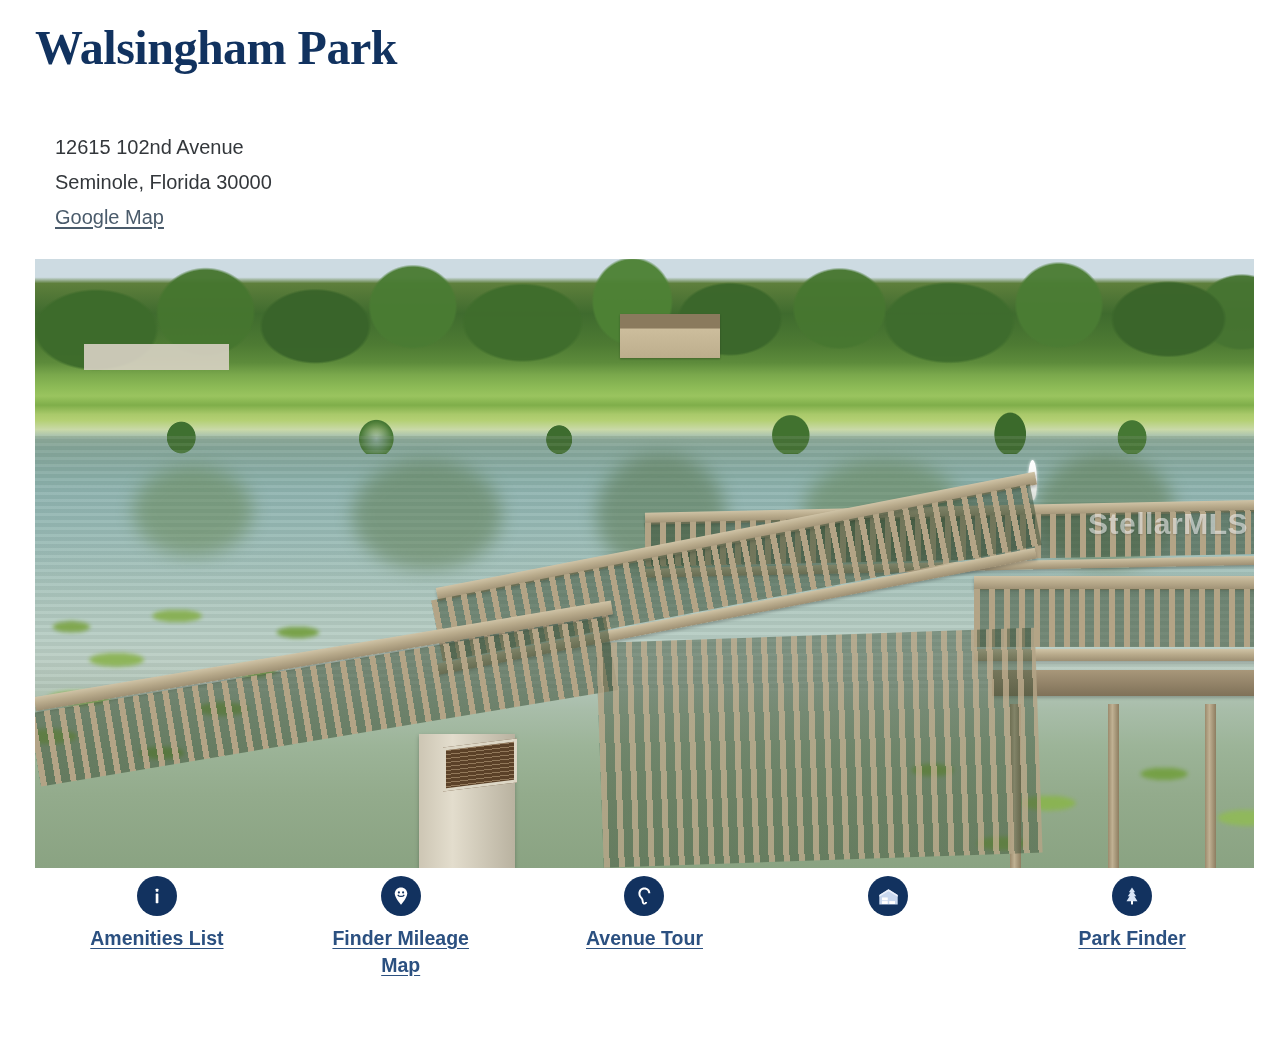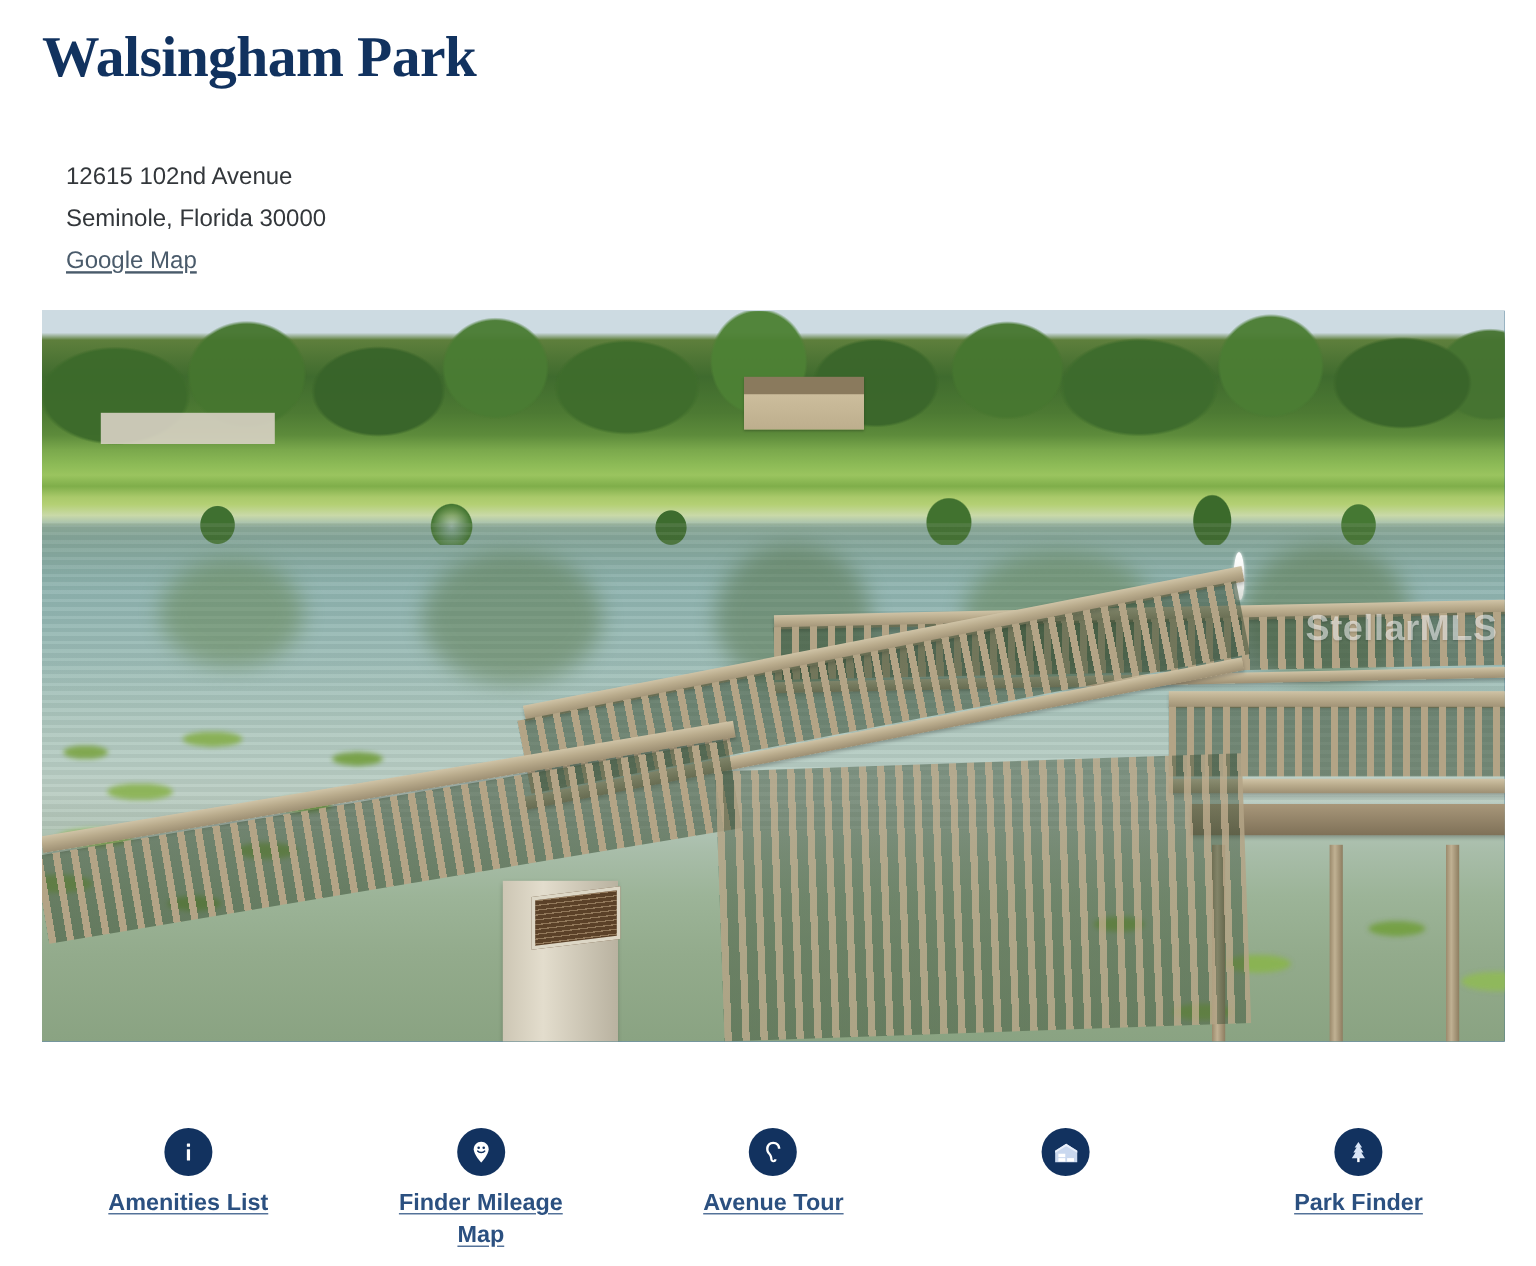--- a/index.html
+++ b/index.html
@@ -58,21 +58,21 @@
   }
 
   
   .photo-frame {
     position: absolute;
     left: 35px;
     top: 259px;
     width: 1219px;
     height: 609px;
     overflow: hidden;
-    background: #0c4a6e;
+    background: #1d4ed8;
   }
   .photo-scene {
     position: absolute;
     inset: 0;
     
     background:
       linear-gradient(to bottom,
         #cddbe2 0%,
         #cddbe2 3%,
         #5e7f3c 4%,
@@ -267,21 +267,21 @@
     text-shadow: 0 1px 2px rgba(0,0,0,0.18);
     font-family: "Liberation Sans", sans-serif;
     white-space: nowrap;
     pointer-events: none;
   }
 
   
   .quicklinks {
     position: absolute;
     left: 35px;
-    top: 940px;
+    top: 876px;
     width: 1219px;
     display: flex;
     align-items: flex-start;
     justify-content: space-between;
   }
   .ql-item {
     flex: 1 1 0;
     display: flex;
     flex-direction: column;
     align-items: center;

